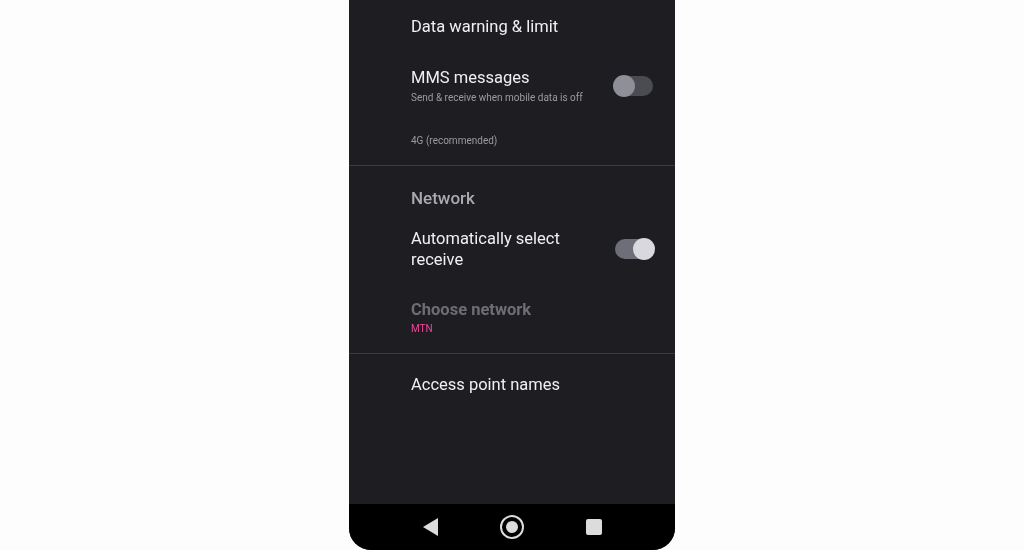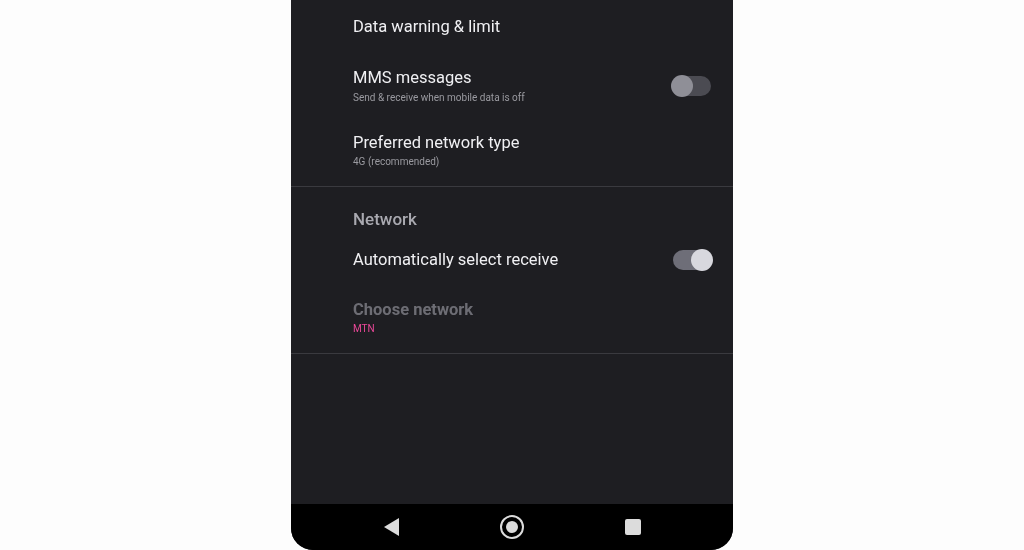--- a/index.html
+++ b/index.html
@@ -7,21 +7,21 @@
       width: 1024px;
       height: 550px;
       background: #fdfdfd;
       font-family: Roboto, "Segoe UI", Arial, sans-serif;
       display: flex;
       justify-content: center;
       align-items: flex-start;
       overflow: hidden;
     }
     .phone {
-      width: 442px;
+      width: 326px;
       height: 550px;
       background: #1e1e22;
       border-radius: 0 0 22px 22px;
       position: relative;
       overflow: hidden;
     }
     .settings-list {
       position: absolute;
       top: 0; left: 0; right: 0;
       bottom: 46px;
@@ -130,21 +130,20 @@
         <div class="title">MMS messages</div>
         <div class="subtitle">Send &amp; receive when mobile data is off</div>
       </div>
       <div class="toggle off">
         <div class="knob"></div>
       </div>
     </div>
 
     <div class="row tall">
       <div class="texts">
-        <div class="title">Preferred network type</div>
         <div class="subtitle">4G (recommended)</div>
       </div>
     </div>
 
     <div class="divider"></div>
 
     <div class="section-header">Network</div>
 
     <div class="row tall">
       <div class="texts">
@@ -157,20 +156,25 @@
 
     <div class="row tall disabled">
       <div class="texts">
         <div class="title">Choose network</div>
         <div class="subtitle">MTN</div>
       </div>
     </div>
 
     <div class="divider"></div>
 
+    <div class="row">
+      <div class="texts">
+        <div class="title">Access point names</div>
+      </div>
+    </div>
 
   </div>
 
   <div class="navbar">
     <div class="nav-btn">
       <div class="tri"></div>
     </div>
     <div class="nav-btn">
       <div class="home-outer">
         <div class="home-inner"></div>

